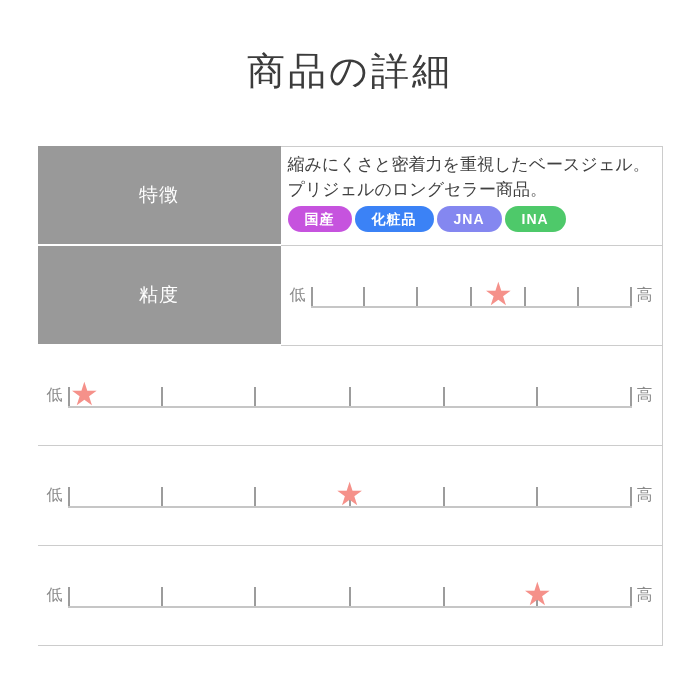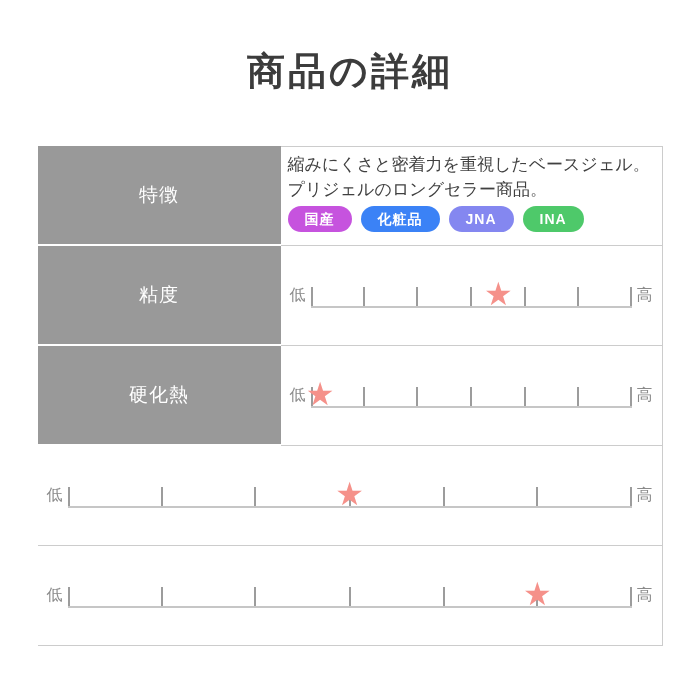--- a/index.html
+++ b/index.html
@@ -3,21 +3,21 @@
 <meta charset="utf-8">
 <style>
   * { box-sizing: border-box; margin: 0; padding: 0; }
   html, body { width: 700px; height: 700px; background: #ffffff; overflow: hidden; }
   body { font-family: "Liberation Sans", "DejaVu Sans", sans-serif; }
 
   .page-title {
     margin: 50px 0 0 0;
     text-align: center;
     font-size: 38px;
-    font-weight: 700;
+    font-weight: 400;
     letter-spacing: 3px;
     color: #3c3c3c;
     line-height: 1.15;
   }
 
   .detail-table {
     width: 625px;
     margin: 52px auto 0 auto;
   }
 
@@ -45,21 +45,21 @@
 
   .feature-cell { padding: 5px 7px 0 7px; }
   .feature-text {
     font-size: 17px;
     line-height: 1.5;
     color: #404040;
     letter-spacing: 0px;
   }
   .badge-list {
     display: flex;
-    gap: 9px;
+    gap: 3px;
     margin-top: 3px;
   }
   .badge {
     display: inline-block;
     color: #ffffff;
     font-weight: bold;
     font-size: 14px;
     letter-spacing: 1px;
     padding: 5px 17px;
     border-radius: 15px;
@@ -140,21 +140,20 @@
         <i class="tick t4"></i>
         <i class="tick t5"></i>
         <i class="tick t6"></i>
         <span class="rating-star" style="left: 58.5%; color: rgb(245, 145, 138);">★</span>
       </div>
       <span class="scale-end">高</span>
     </div>
   </div>
 
   <div class="row">
-    <div class="label-cell">硬化熱</div>
     <div class="content-cell scale-cell">
       <span class="scale-end">低</span>
       <div class="scale">
         <i class="tick t0"></i>
         <i class="tick t1"></i>
         <i class="tick t2"></i>
         <i class="tick t3"></i>
         <i class="tick t4"></i>
         <i class="tick t5"></i>
         <i class="tick t6"></i>

